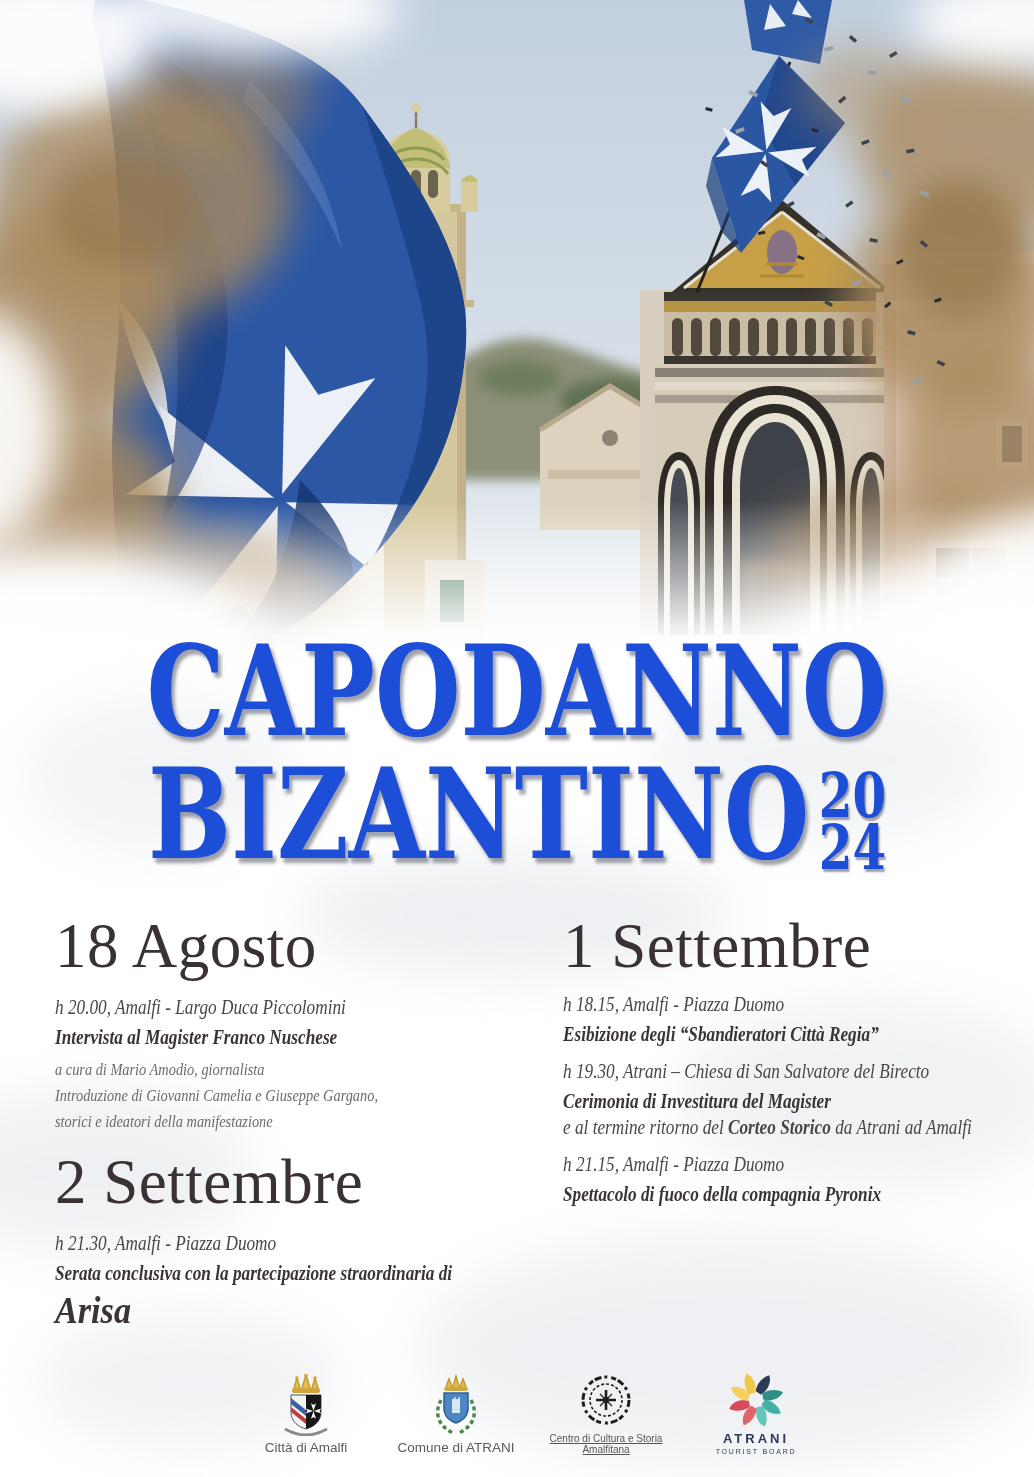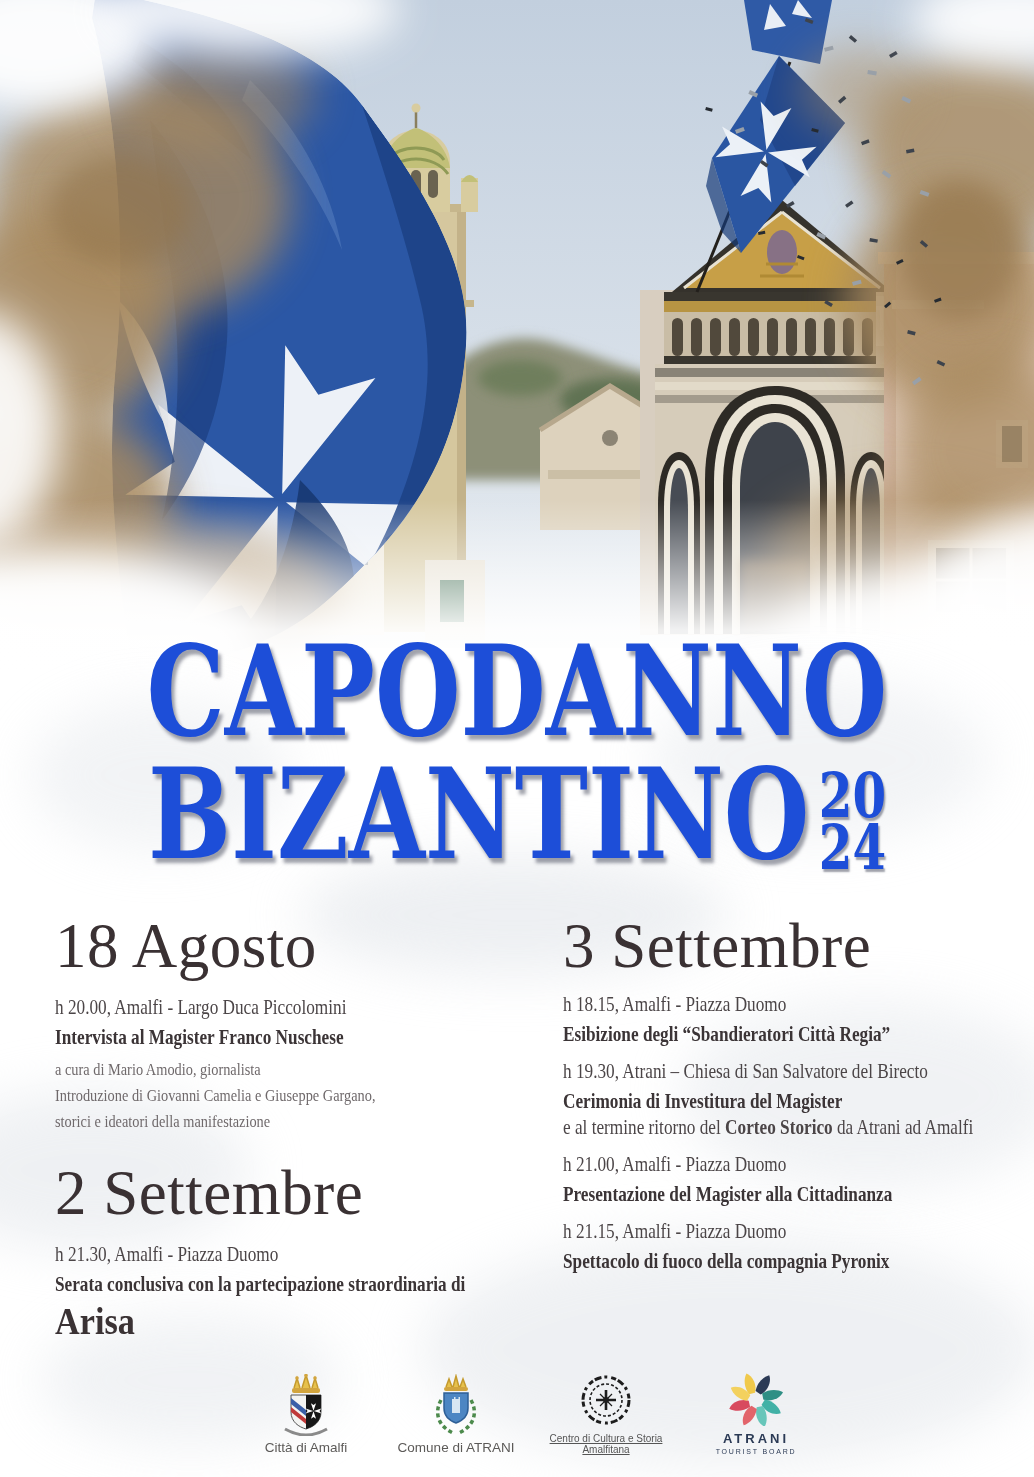--- a/index.html
+++ b/index.html
@@ -15,23 +15,23 @@
                font-size:126px;letter-spacing:0;text-shadow:4px 5px 4px rgba(28,33,54,.42);}
   .title-l2{display:flex;align-items:center;justify-content:center;}
   .year{display:flex;flex-direction:column;font-size:62px;line-height:.85;margin-left:12px;
         margin-top:14px;text-align:center;text-shadow:2px 3px 2px rgba(28,33,54,.42);}
 
   
   .col{position:absolute;top:912px;z-index:3;}
   .col-left{left:55px;width:490px;}
   .col-right{left:563px;width:465px;}
   h2.date{margin:0;font-size:63px;line-height:1.08;font-weight:400;color:#3a3133;letter-spacing:.5px;}
-  h2.second{margin-top:26px;}
+  h2.second{margin-top:15px;}
   .col p{margin:0;white-space:nowrap;transform:scaleX(.82);transform-origin:0 50%;}
-  .event{margin-top:15px;}
+  .event{margin-top:15px;font-style:italic;}
   .col-right .event{margin-top:12px;}
   .time{font-size:21px;line-height:25px;color:#4b4547;}
   .bold{font-size:21px;line-height:25px;font-weight:700;color:#3b3436;margin-top:5px !important;}
   .extra{font-size:21px;line-height:25px;color:#4b4547;margin-top:1px !important;}
   .note{font-size:17.5px;line-height:24px;color:#6f696b;margin-top:2px !important;}
   .note-first{margin-top:7px !important;}
   p.artist{font-size:38px;line-height:42px;font-weight:700;color:#3a3234;margin-top:3px !important;
          transform:scaleX(.9);transform-origin:0 50%;}
 
   
@@ -326,34 +326,30 @@
 
     <h2 class="date second">2 Settembre</h2>
     <div class="event">
       <p class="time">h 21.30, Amalfi - Piazza Duomo</p>
       <p class="bold">Serata conclusiva con la partecipazione straordinaria di</p>
       <p class="artist">Arisa</p>
     </div>
   </section>
 
   <section class="col col-right">
-    <h2 class="date">3 Settembre</h2>
+    <h2 class="date">1 Settembre</h2>
 
     <div class="event">
       <p class="time">h 18.15, Amalfi - Piazza Duomo</p>
       <p class="bold">Esibizione degli “Sbandieratori Città Regia”</p>
     </div>
     <div class="event">
       <p class="time">h 19.30, Atrani – Chiesa di San Salvatore del Birecto</p>
       <p class="bold">Cerimonia di Investitura del Magister</p>
       <p class="extra"><span>e al termine ritorno del </span><b>Corteo Storico</b><span> da Atrani ad Amalfi</span></p>
-    </div>
-    <div class="event">
-      <p class="time">h 21.00, Amalfi - Piazza Duomo</p>
-      <p class="bold">Presentazione del Magister alla Cittadinanza</p>
     </div>
     <div class="event">
       <p class="time">h 21.15, Amalfi - Piazza Duomo</p>
       <p class="bold">Spettacolo di fuoco della compagnia Pyronix</p>
     </div>
   </section>
 
   <footer class="footer">
 
     <div class="logo">

